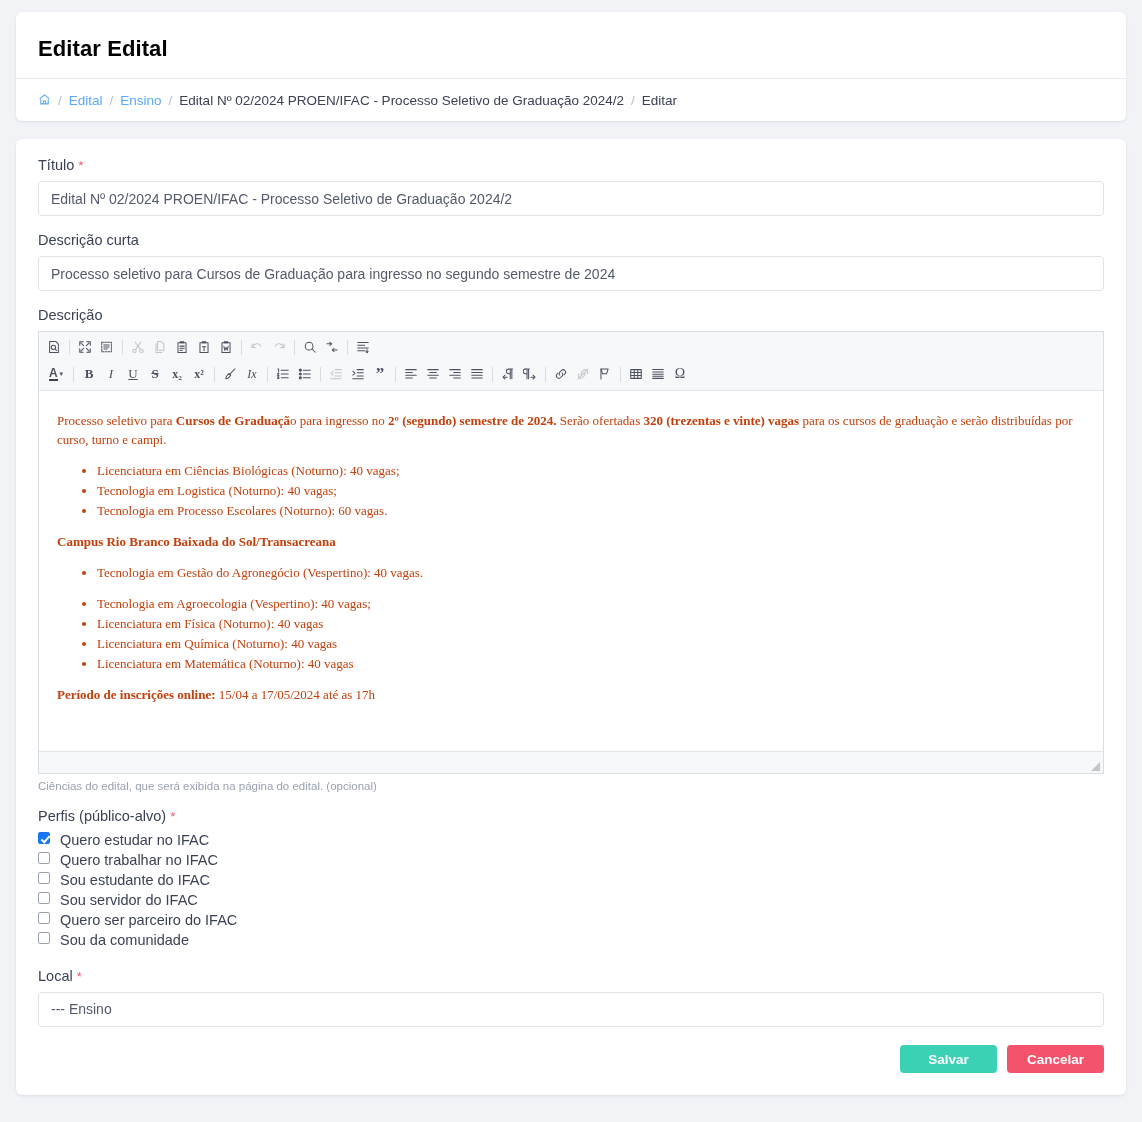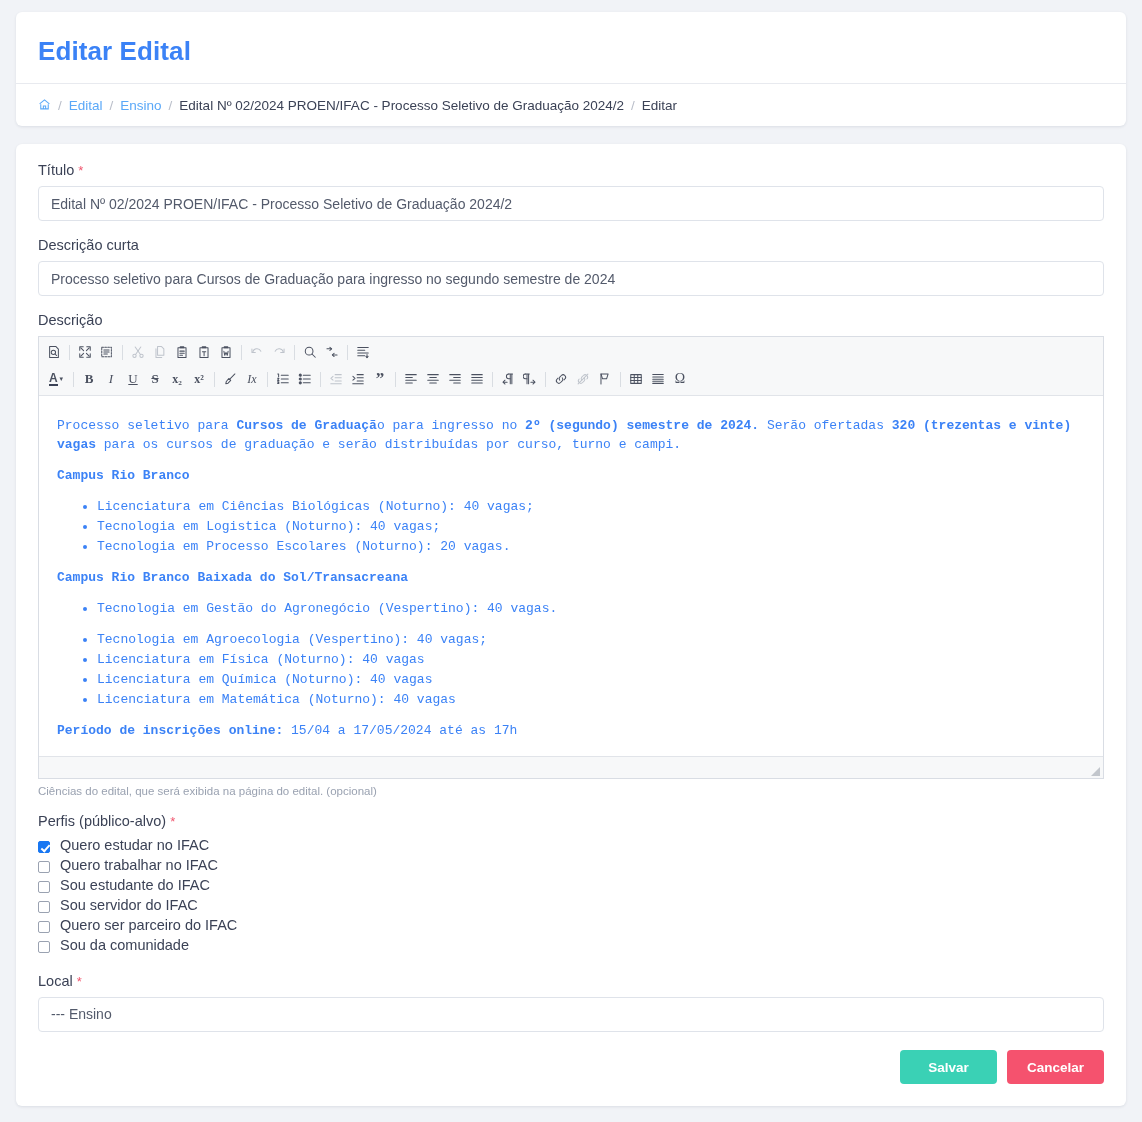--- a/index.html
+++ b/index.html
@@ -16,23 +16,23 @@
 
   
   .card {
     background: #ffffff;
     border-radius: 6px;
     box-shadow: 0 1px 3px rgba(30,40,70,0.10);
     margin: 0 16px;
   }
   #header-card { margin-top: 12px; padding: 18px 22px 0 22px; }
   #page-title {
-    font-size: 26px;
+    font-size: 22px;
     font-weight: bold;
-    color: #3b82f6;
+    color: #000000;
     letter-spacing: .1px;
     margin: 6px 0 16px 0;
   }
   .divider { height:1px; background:#e8eaef; margin:0 -22px; }
 
   
   #breadcrumb {
     display:flex; align-items:center;
     padding: 13px 0 13px 0;
     font-size: 13.5px;
@@ -106,42 +106,42 @@
   .cke-body {
     height: 360px;
     padding: 8px 18px;
     overflow: hidden;
     background:#fff;
   }
   .cke-body p { margin: 12px 0; }
   .cke-body ul { margin: 12px 0; padding-left: 40px; }
   .cke-body li { margin: 0 0 1px 0; }
   .ed-txt {
-    font-family: Liberation Mono, monospace;
+    font-family: Liberation Serif, serif;
     font-size: 13px;
     line-height: 19px;
-    color: #3b82f6;
+    color: #c2410c;
   }
   .ed-b { font-weight: bold; }
   .cke-bottom {
     background:#f7f8f9;
     border-top:1px solid #e1e4e9;
     height: 22px;
     position: relative;
   }
   .resizer {
     position:absolute; right:3px; bottom:2px;
     width:0; height:0;
     border-left: 9px solid transparent;
     border-bottom: 9px solid #c2c6cc;
   }
 
   
   .chk-list { margin: 8px 0 0 0; }
-  .chk-row { display:flex; align-items:flex-end; margin-bottom: 4px; }
+  .chk-row { display:flex; align-items:flex-start; margin-bottom: 4px; }
   .chk-box {
     width: 12px; height: 12px;
     border: 1px solid #9aa2b1;
     border-radius: 2px;
     background: #fff;
     margin-right: 10px;
     flex: 0 0 auto;
     position: relative;
   }
   .chk-box.on { background:#1877f2; border-color:#1877f2; }
@@ -154,21 +154,21 @@
     transform: rotate(42deg);
   }
   .chk-label { font-size: 14.5px; color:#3b4256; }
 
   
   #action-bar {
     display:flex; justify-content:flex-end; gap:10px;
     margin-top: 18px;
   }
   .btn {
-    height: 34px;
+    height: 28px;
     min-width: 97px;
     border: none;
     border-radius: 4px;
     color:#fff;
     font-family:"Liberation Sans", sans-serif;
     font-size: 13.5px;
     font-weight: 600;
     cursor: pointer;
     padding: 0 14px;
   }
@@ -463,25 +463,24 @@
             </svg>
           </div>
           <div class="tb-btn">
             <span style="font-weight: normal; font-size: 14px; font-family: &quot;Liberation Serif&quot;, serif;">Ω</span>
           </div>
         </div>
     </div>
 
     <div class="cke-body ed-txt" id="editor-body">
         <p><span>Processo seletivo para </span><span class="ed-b">Cursos de Graduaçã</span><span>o para ingresso no </span><span class="ed-b">2º (segundo) semestre de 2024.</span><span> Serão ofertadas </span><span class="ed-b">320 (trezentas e vinte) vagas</span><span> para os cursos de graduação e serão distribuídas por curso, turno e campi.</span></p>
-        <p class="ed-b">Campus Rio Branco</p>
         <ul>
           <li>Licenciatura em Ciências Biológicas (Noturno): 40 vagas;</li>
           <li>Tecnologia em Logistica (Noturno): 40 vagas;</li>
-          <li>Tecnologia em Processo Escolares (Noturno): 20 vagas.</li>
+          <li>Tecnologia em Processo Escolares (Noturno): 60 vagas.</li>
         </ul>
         <p class="ed-b">Campus Rio Branco Baixada do Sol/Transacreana</p>
         <ul>
           <li>Tecnologia em Gestão do Agronegócio (Vespertino): 40 vagas.</li>
         </ul>
         <ul>
           <li>Tecnologia em Agroecologia (Vespertino): 40 vagas;</li>
           <li>Licenciatura em Física (Noturno): 40 vagas</li>
           <li>Licenciatura em Química (Noturno): 40 vagas</li>
           <li>Licenciatura em Matemática (Noturno): 40 vagas</li>

